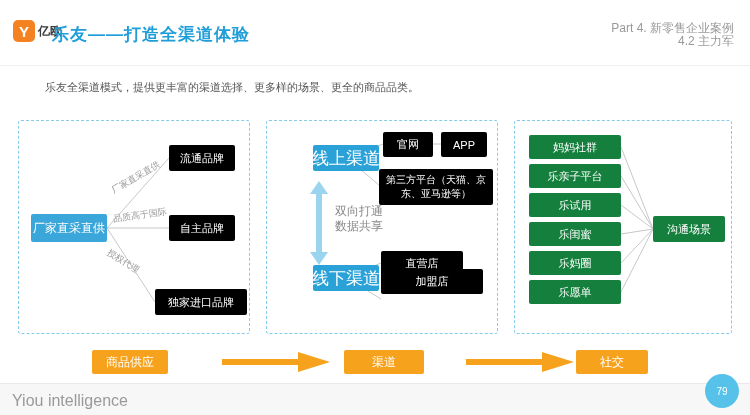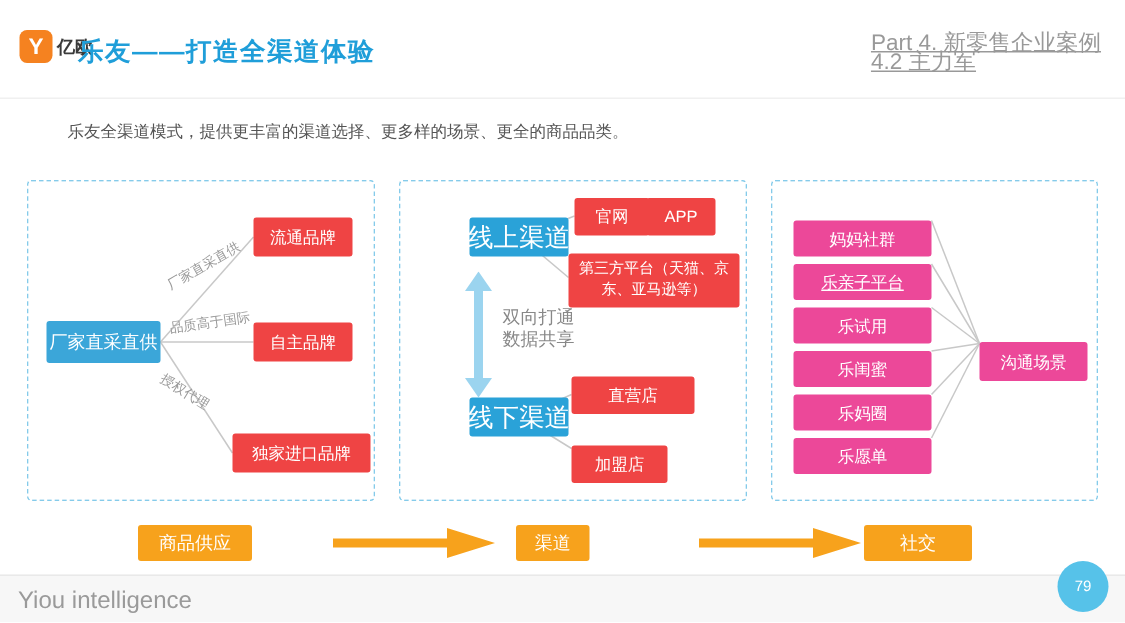--- a/index.html
+++ b/index.html
@@ -10,73 +10,73 @@
     overflow:hidden; margin:0 auto;
   }
 
   
   .header { position:absolute; left:0; top:0; width:750px; height:66px; background:#fff; border-bottom:1px solid #f0f0f0; }
   .logo { position:absolute; left:13px; top:20px; display:flex; align-items:center; gap:3px; }
   .logo-mark { width:22px; height:22px; background:#F58220; color:#fff; border-radius:5px;
     display:flex; align-items:center; justify-content:center; font-weight:bold; font-size:15px; }
   .logo-text { font-size:12px; font-weight:bold; color:#3a3a3a; }
   .page-title { position:absolute; left:52px; top:23px; font-size:17px; font-weight:bold; color:#1F9ED9; letter-spacing:1px; white-space:nowrap; }
-  .header-meta { position:absolute; right:16px; top:22px; text-align:left; color:#999; font-size:15px; line-height:13px;text-decoration:underline; }
+  .header-meta { position:absolute; right:16px; top:22px; text-align:right; color:#999; font-size:12px; line-height:13px; }
 
   
   .subtitle { position:absolute; left:45px; top:80px; font-size:11px; color:#555; white-space:nowrap; }
 
   
   .panel { position:absolute; top:120px; height:214px; border:1px dashed #85CBEA; border-radius:3px; }
   .panel-supply  { left:18px;  width:232px; }
   .panel-channel { left:266px; width:232px; }
   .panel-social  { left:514px; width:218px; }
   .panel svg.connectors { position:absolute; left:0; top:0; pointer-events:none; }
   .panel svg.connectors line { stroke:#c8c8c8; stroke-width:1; }
 
   .node { position:absolute; display:flex; align-items:center; justify-content:center;
     color:#fff; font-size:11px; border-radius:2px; text-align:center; white-space:nowrap; }
   .hub-blue   { background:#3BA6D9; font-size:12px; }
-  .light-blue { background:#ef4444; }
+  .light-blue { background:#000000; }
   .chan-blue  { background:#2AA2D8; font-size:17px;margin-left:32px; }
-  .teal       { background:#ec4899;margin-top:12px; }
+  .teal       { background:#15803d; }
 
   
   .n-supply-hub { left:12px; top:93px; width:76px; height:28px; }
   .n-s0 { left:150px; top:24px;  width:66px; height:26px; }
   .n-s1 { left:150px; top:94px;  width:66px; height:26px; }
   .n-s2 { left:136px; top:168px; width:92px; height:26px; }
   .edge-label { position:absolute; font-size:9px; color:#999; white-space:nowrap; }
   .e0 { left:90px; top:50px;  transform:rotate(-30deg); }
   .e1 { left:94px; top:88px;  transform:rotate(-8deg); }
   .e2 { left:86px; top:134px; transform:rotate(32deg); }
 
   
   .n-online  { left:14px;  top:24px;  width:66px;  height:26px; }
   .n-web     { left:116px; top:11px;  width:50px;  height:25px; }
-  .n-app     { left:164px; top:11px;  width:46px;  height:25px; }
+  .n-app     { left:174px; top:11px;  width:46px;  height:25px; }
   .n-third   { left:112px; top:48px;  width:114px; height:36px; font-size:10px; line-height:14px; white-space:normal; padding:2px 4px; }
   .n-offline { left:14px;  top:144px; width:66px;  height:26px; }
   .n-direct  { left:114px; top:130px; width:82px;  height:25px; }
-  .n-join    { left:114px; top:176px; width:64px;  height:25px; }
+  .n-join    { left:114px; top:148px; width:102px;  height:25px; }
   .sync-arrow { position:absolute; left:40px; top:60px; }
   .sync-label { position:absolute; left:68px; font-size:12px; color:#888; white-space:nowrap; }
   .sync-l1 { top:82px; } .sync-l2 { top:97px; }
 
   
   .n-soc { left:14px; width:92px; height:24px; }
-  .n-soc0 { top:14px; } .n-soc1 { top:43px;text-decoration:underline; } .n-soc2 { top:72px; }
+  .n-soc0 { top:14px; } .n-soc1 { top:43px; } .n-soc2 { top:72px; }
   .n-soc3 { top:101px; } .n-soc4 { top:130px; } .n-soc5 { top:159px; }
   .n-social-hub { left:138px; top:95px; width:72px; height:26px; }
 
   
   .flow-step { position:absolute; top:350px; height:24px; background:#F7A21C; color:#fff;
     font-size:12px; display:flex; align-items:center; justify-content:center; border-radius:2px; }
   .fs0 { left:92px;  width:76px; }
-  .fs1 { left:344px; width:49px; }
+  .fs1 { left:344px; width:80px; }
   .fs2 { left:576px; width:72px; }
   .flow-arrow { position:absolute; top:351px; }
   .fa0 { left:222px; } .fa1 { left:466px; }
 
   
   .footer-strip { position:absolute; left:0; top:383px; width:750px; height:32px; background:#f7f7f7; border-top:1px solid #e9e9e9; }
   .footer-brand { position:absolute; left:12px; top:392px; font-size:16px; color:#9a9a9a; }
   .page-badge { position:absolute; left:705px; top:374px; width:34px; height:34px; border-radius:50%;
     background:#56C2E9; color:#fff; font-size:10px; display:flex; align-items:center; justify-content:center; }
 </style>

